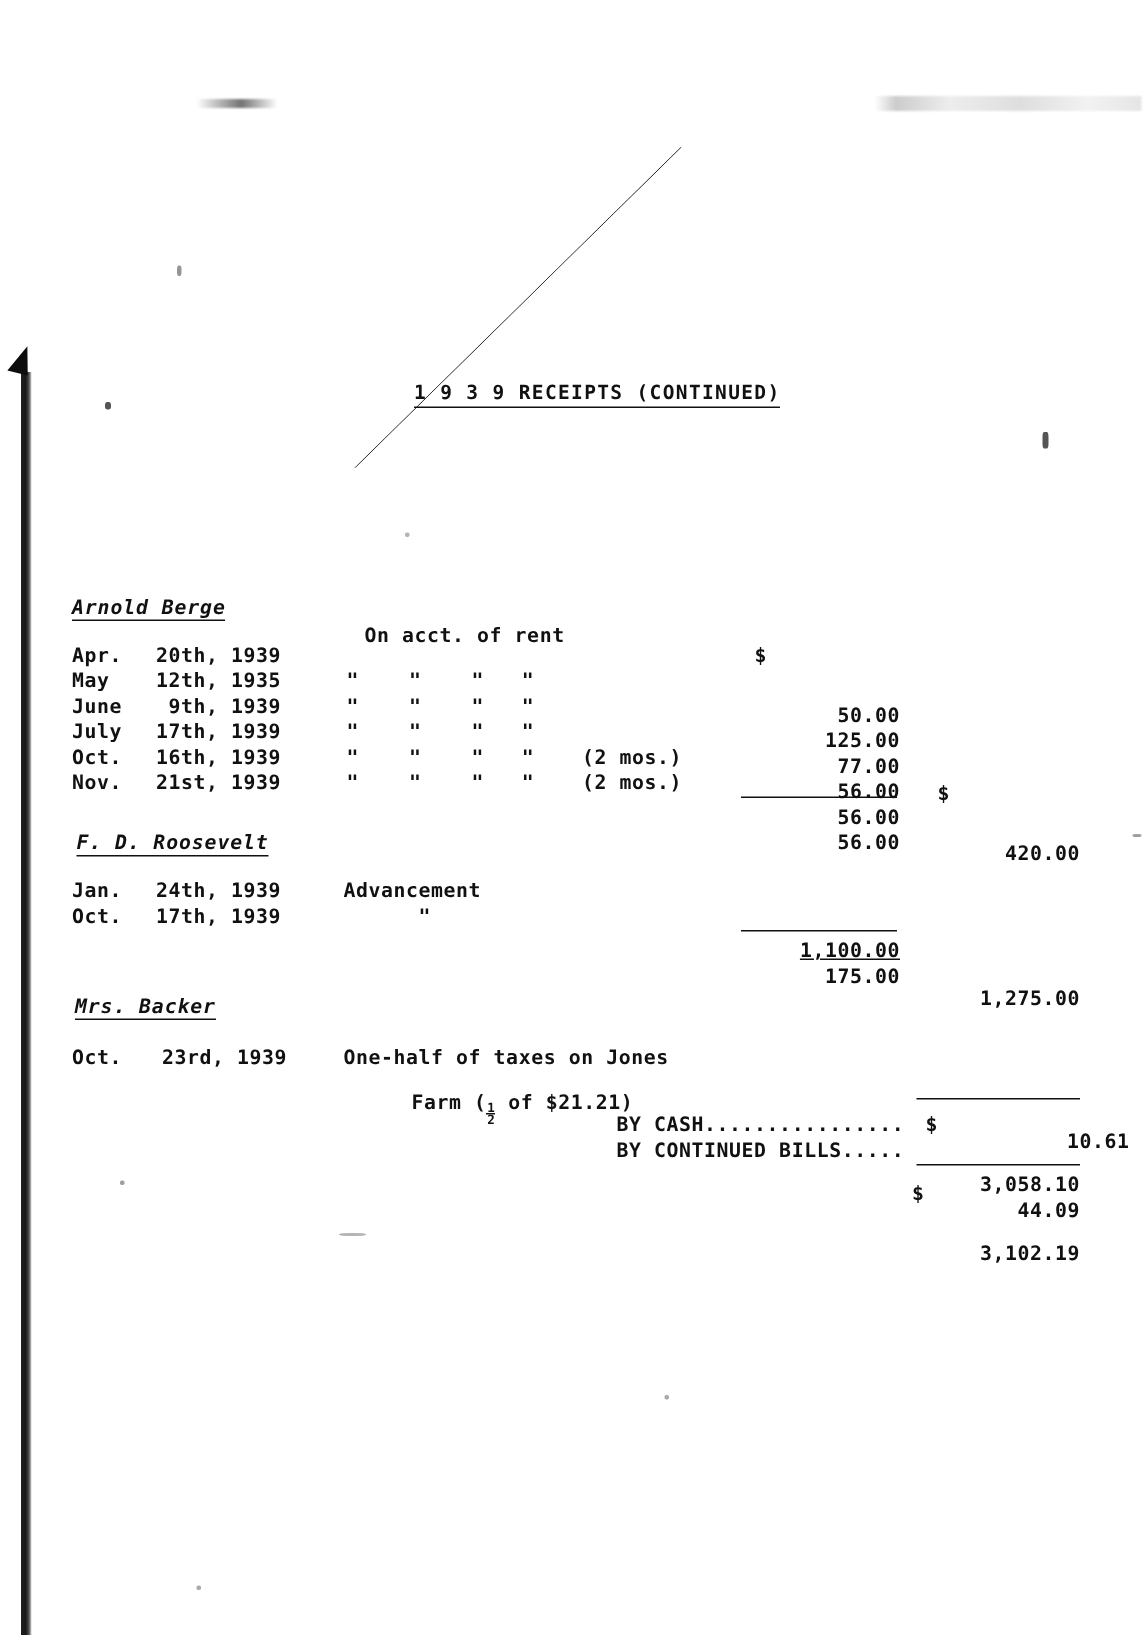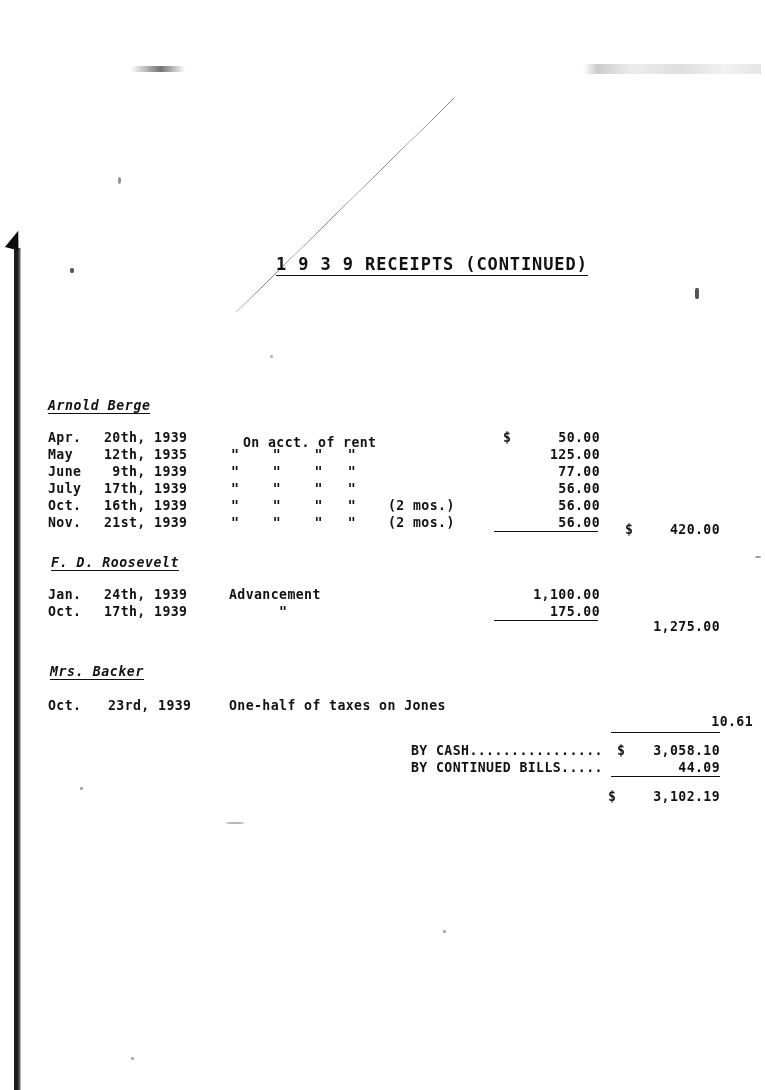--- a/index.html
+++ b/index.html
@@ -80,32 +80,32 @@
     position: absolute;
     white-space: pre;
     font-family: "DejaVu Sans Mono", "Liberation Mono", monospace;
     font-weight: 700;
     font-size: 13.2px;
     letter-spacing: 0.4px;
     line-height: 1;
     color: #111111;
   }
   .doc-title {
-    font-size: 17px;
+    font-size: 13px;
     letter-spacing: 0.9px;
     border-bottom: 1.6px solid #111111;
     padding-bottom: 2px;
   }
   .person {
     border-bottom: 1.5px solid #111111;
     padding-bottom: 1px;
     letter-spacing: 0.6px;
     font-style: italic;
   }
-  .num { text-align: right; }
+  .num { text-align: right; margin-top: 40px; }
   .rule {
     position: absolute;
     height: 0;
     border-top: 1.7px solid #111111;
   }
   .frac {
     display: inline-flex;
     flex-direction: column;
     align-items: center;
     justify-content: center;
@@ -135,21 +135,21 @@
   <div class="artifact speck" style="left:443px; top:930px; width:3px; height:3px; opacity:.4;"></div>
   <div class="artifact speck" style="left:131px; top:1057px; width:3px; height:3px; opacity:.4;"></div>
   <div class="artifact speck" style="left:270px; top:355px; width:3px; height:3px; opacity:.35;"></div>
 
   <div class="tx doc-title" style="left:276px; top:256px;">1 9 3 9 RECEIPTS (CONTINUED)</div>
 
   <div class="tx person" style="left:48px; top:399px;">Arnold Berge</div>
 
   <div class="tx" style="left:48px; top:431px;">Apr.</div>
   <div class="tx" style="left:104px; top:431px;">20th, 1939</div>
-  <div class="tx" style="left:229px; top:436px;padding-left:14px;">On acct. of rent</div>
+  <div class="tx" style="left:229px; top:418px;padding-left:14px;">On acct. of rent</div>
   <div class="tx" style="left:388px; top:431px;"></div>
   <div class="tx" style="left:503px; top:431px;">$</div>
   <div class="tx num" style="left:465px; top:431px; width:135px;">50.00</div>
 
   <div class="tx" style="left:48px; top:448px;">May</div>
   <div class="tx" style="left:104px; top:448px;">12th, 1935</div>
   <div class="tx" style="left:231px; top:448px;">"    "    "   "</div>
   <div class="tx" style="left:388px; top:448px;"></div>
   <div class="tx" style="left:503px; top:448px;"></div>
   <div class="tx num" style="left:465px; top:448px; width:135px;">125.00</div>
@@ -186,39 +186,42 @@
 
   <div class="tx" style="left:625px; top:523px;">$</div>
   <div class="tx num" style="left:600px; top:523px; width:120px;">420.00</div>
 
   <div class="tx person" style="left:51px; top:556px;">F. D. Roosevelt</div>
 
   <div class="tx" style="left:48px; top:588px;">Jan.</div>
   <div class="tx" style="left:104px; top:588px;">24th, 1939</div>
   <div class="tx" style="left:229px; top:588px;">Advancement</div>
   <div class="tx" style="left:503px; top:588px;"></div>
-  <div class="tx num" style="left:465px; top:588px; width:135px;">1,100.00</div>
+  <div class="tx num" style="left:465px; top:588px; width:135px;text-decoration:underline;">1,100.00</div>
 
   <div class="tx" style="left:48px; top:605px;">Oct.</div>
   <div class="tx" style="left:104px; top:605px;">17th, 1939</div>
   <div class="tx" style="left:229px; top:605px;">      "</div>
   <div class="tx" style="left:503px; top:605px;"></div>
   <div class="tx num" style="left:465px; top:605px; width:135px;">175.00</div>
 
   <div class="rule" style="left:494px; top:620px; width:104px;"></div>
 
   <div class="tx" style="left:625px; top:620px;"></div>
   <div class="tx num" style="left:620px; top:620px; width:100px;">1,275.00</div>
 
   <div class="tx person" style="left:50px; top:665px;">Mrs. Backer</div>
 
   <div class="tx" style="left:48px; top:699px;">Oct.</div>
   <div class="tx" style="left:108px; top:699px;">23rd, 1939</div>
   <div class="tx" style="left:229px; top:699px;">One-half of taxes on Jones</div>
 
+  <div class="tx" style="left:241px; top:716px;">
+    <span>Farm (</span><span class="frac"><span>1</span><span>2</span></span><span> of $21.21)</span>
+  </div>
 
   <div class="rule" style="left:611px; top:732px; width:109px;"></div>
 
   <div class="tx" style="left:625px; top:715px;"></div>
   <div class="tx num" style="left:653px; top:715px; width:100px;text-align:right;">10.61</div>
 
   <div class="tx" style="left:411px; top:744px;">BY CASH................</div>
   <div class="tx" style="left:617px; top:744px;">$</div>
   <div class="tx num" style="left:600px; top:744px; width:120px;">3,058.10</div>
 

